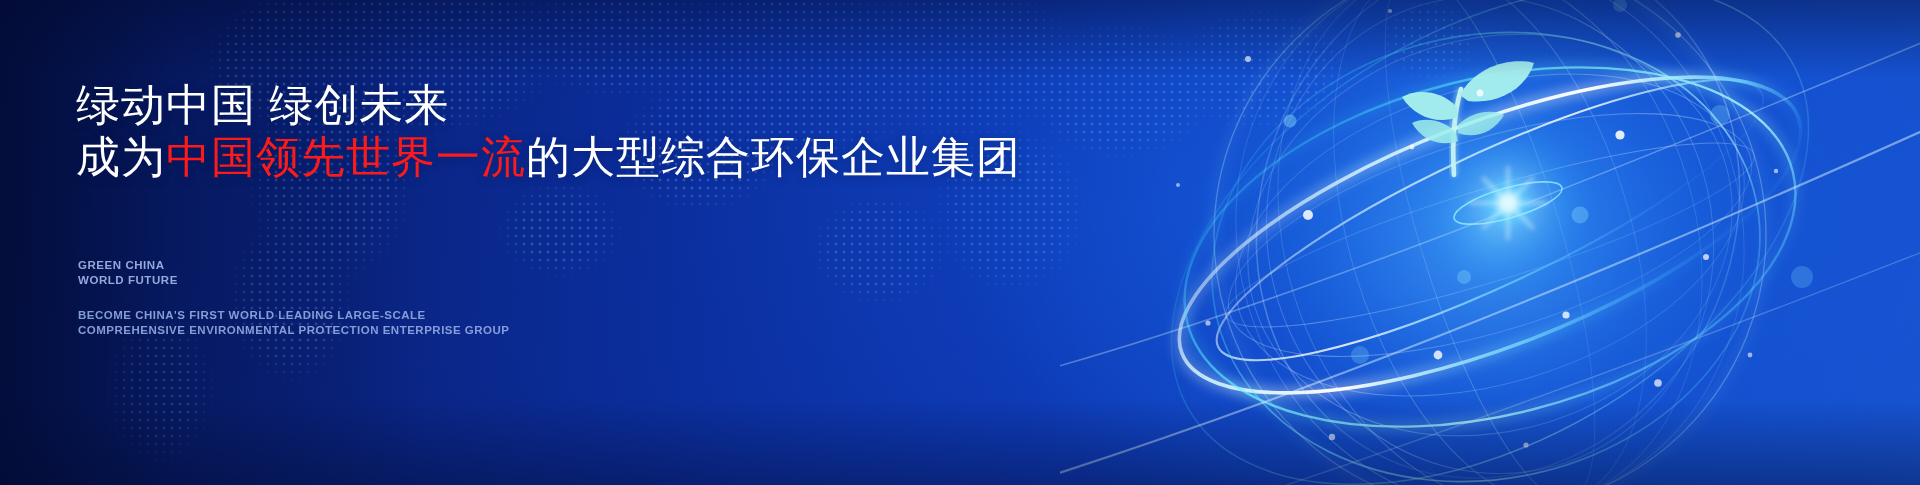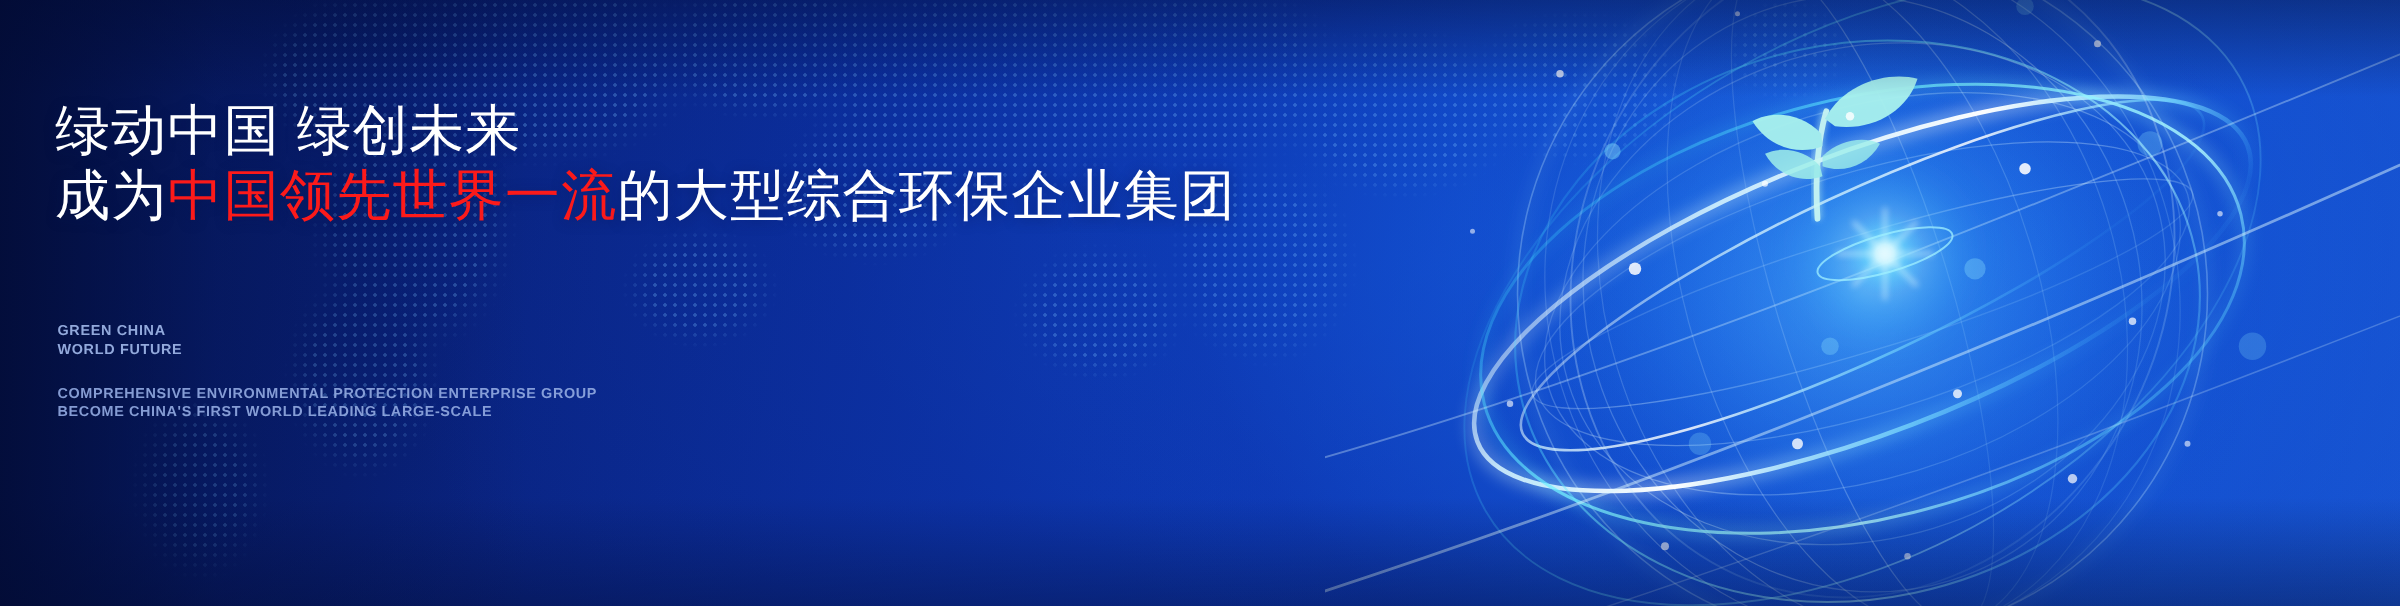--- a/index.html
+++ b/index.html
@@ -94,21 +94,21 @@
     top: -115px;
     width: 860px;
     height: 700px;
     pointer-events: none;
   }
   .globe-wrap svg { display: block; }
 
   
   .text-block {
     position: absolute;
-    left: 44px;
+    left: 76px;
     top: 0;
     width: 1000px;
     height: 485px;
   }
 
   .headline {
     position: absolute;
     left: 0;
     color: #ffffff;
     font-size: 44px;
@@ -307,18 +307,18 @@
     <div class="headline headline-1">绿动中国  绿创未来</div>
 
     <div class="headline headline-2"><span>成为</span><span class="hl-red">中国领先世界一流</span><span>的大型综合环保企业集团</span></div>
 
     <div class="sub-en">
       <div>GREEN CHINA</div>
       <div>WORLD FUTURE</div>
     </div>
 
     <div class="desc-en">
+      <div>BECOME CHINA'S FIRST WORLD LEADING LARGE-SCALE</div>
       <div>COMPREHENSIVE ENVIRONMENTAL PROTECTION ENTERPRISE GROUP</div>
-      <div>BECOME CHINA'S FIRST WORLD LEADING LARGE-SCALE</div>
     </div>
 
   </div>
 </div>
 
 </body></html>

